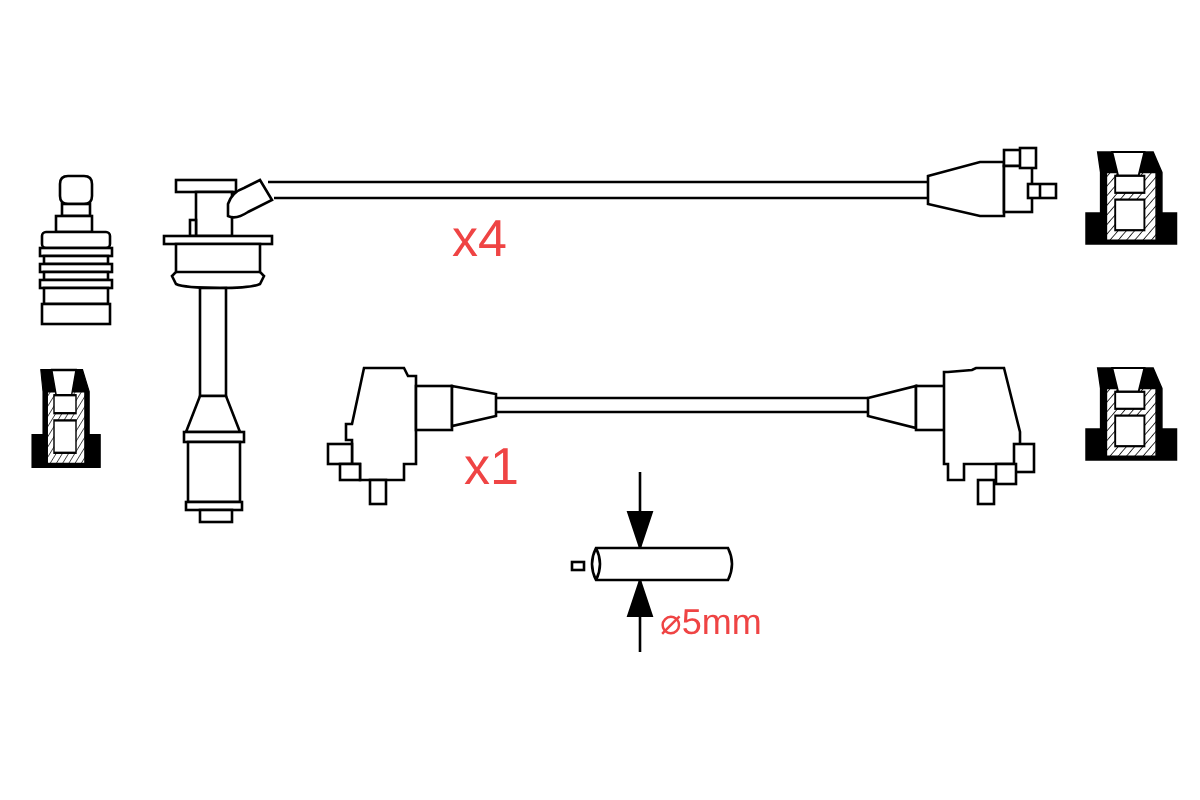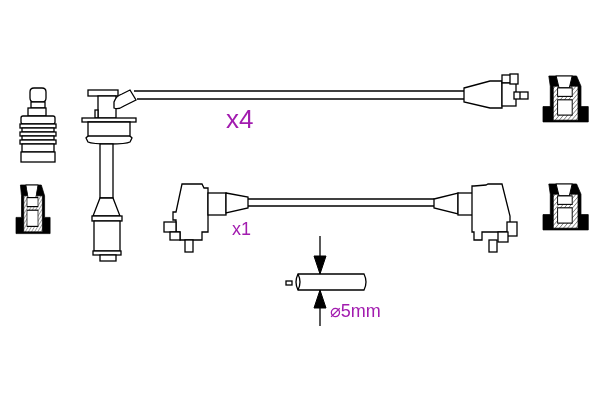--- a/index.html
+++ b/index.html
@@ -1,20 +1,20 @@
 <!DOCTYPE html>
 <html><head>
   <meta charset="utf-8">
   <style>
     html, body { margin: 0; padding: 0; background: #ffffff; }
     body { width: 600px; height: 400px; position: relative; overflow: hidden; font-family: "Liberation Sans", sans-serif; }
     #canvas { position: absolute; left: 0; top: 0; width: 600px; height: 400px; }
-    .label { position: absolute; color: #a21caf; font-family: "Liberation Sans", sans-serif; line-height: 1; white-space: nowrap; }
+    .label { position: absolute; color: #ef4444; font-family: "Liberation Sans", sans-serif; line-height: 1; white-space: nowrap; }
     #qty4 { left: 226px; top: 106px; font-size: 26px; }
-    #qty1 { left: 232px; top: 220px; font-size: 18px; }
+    #qty1 { left: 232px; top: 220px; font-size: 26px; }
     #diam { left: 330px; top: 302px; font-size: 18px; }
     svg .s { fill: none; stroke: #000; stroke-width: 1.3; }
     svg .w { fill: #fff; stroke: #000; stroke-width: 1.3; }
     svg .k { fill: #000; stroke: #000; stroke-width: 1; }
     svg .h { fill: url(#hatch); stroke: #000; stroke-width: 1; }
   </style>
 </head>
 <body>
 
 <svg id="canvas" width="600" height="400" viewBox="0 0 600 400" xmlns="http://www.w3.org/2000/svg">

